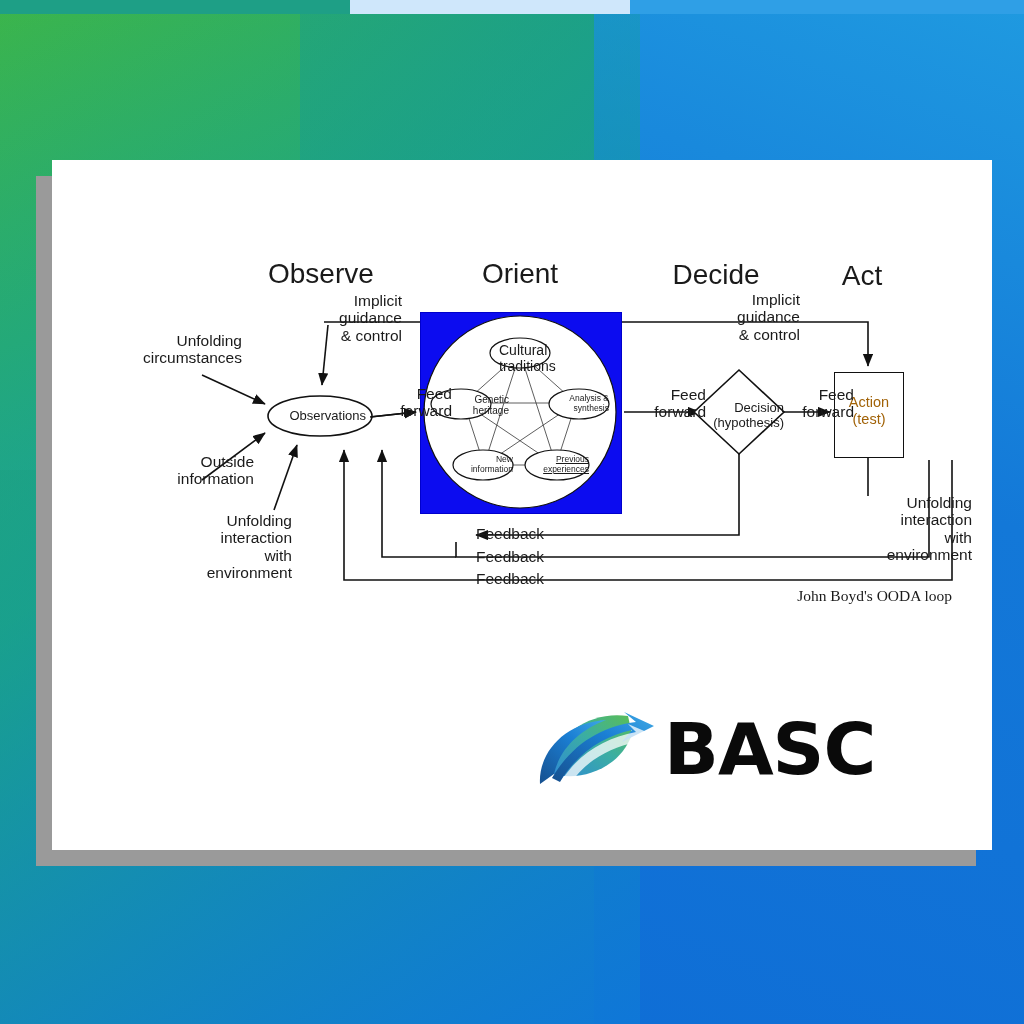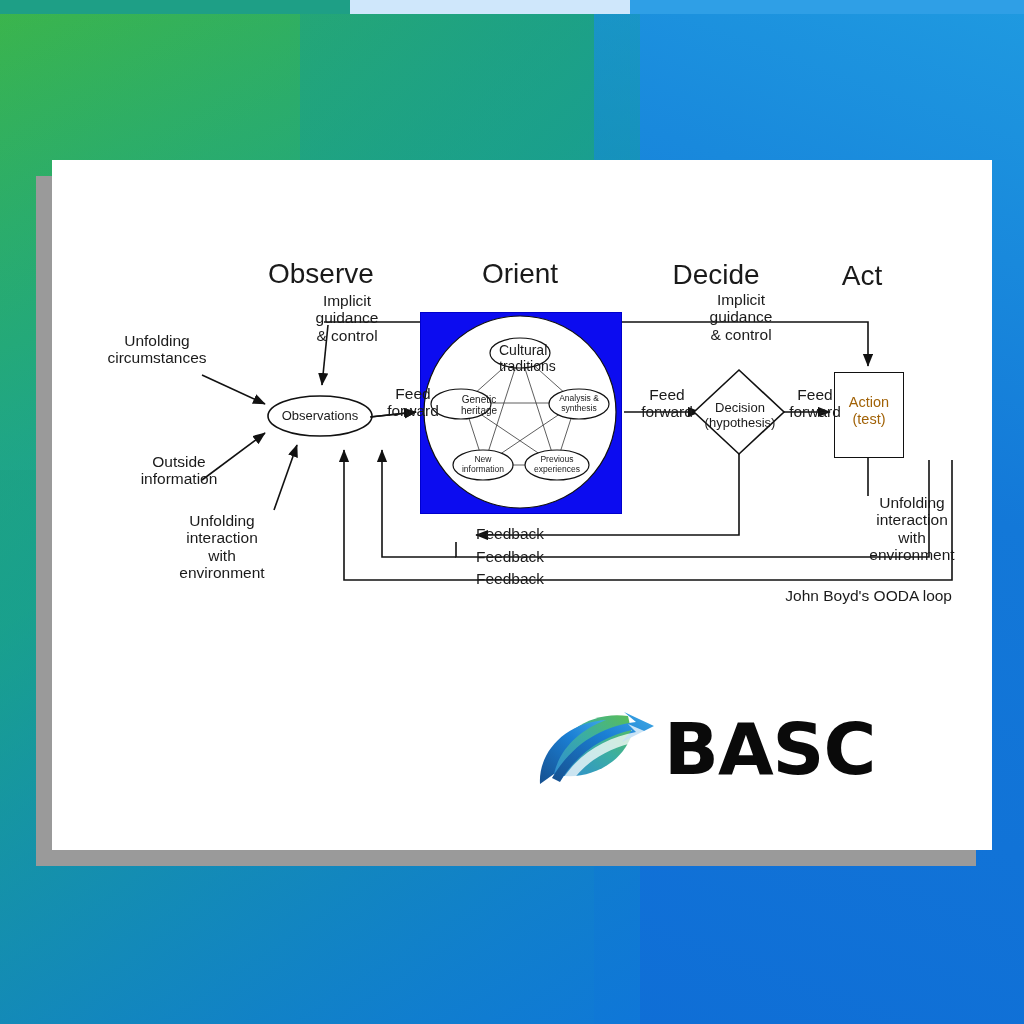--- a/index.html
+++ b/index.html
@@ -89,21 +89,21 @@
     font-family: "Liberation Sans", sans-serif;
     line-height: 1.12;
     white-space: pre-line;
   }
   .phase {
     font-size: 28px;
     text-align: center;
   }
   .t15 { font-size: 15.5px; }
   .t13 { font-size: 13px; }
-  .center { text-align: center; }
+  .center { text-align: right; }
   .right { text-align: right; }
 
   
   .orient-box {
     position: absolute;
     left: 368px; top: 152px;
     width: 200px; height: 200px;
     background: #0c0cf0;
     border: 1px solid #0000cc;
   }
@@ -250,21 +250,21 @@
     </svg>
 
     <div class="lbl center" style="left:438px; top:183px; width:40px; font-size:14px;margin-left:9px;">Cultural
 traditions</div>
     <div class="lbl center" style="left:397px; top:234px; width:60px; font-size:10px;">Genetic
 heritage</div>
     <div class="lbl center" style="left:497px; top:234px; width:60px; font-size:8.5px;">Analysis &amp;
 synthesis</div>
     <div class="lbl center" style="left:401px; top:295px; width:60px; font-size:8.5px;">New
 information</div>
-    <div class="lbl center" style="left:473px; top:295px; width:64px; font-size:8.5px;">Previous
+    <div class="lbl center" style="left:473px; top:295px; width:64px; font-size:8.5px;text-decoration:underline;">Previous
 experiences</div>
 
     <div class="lbl phase" style="left:216px; top:98px; width:104px;">Observe</div>
     <div class="lbl phase" style="left:416px; top:98px; width:104px;">Orient</div>
     <div class="lbl phase" style="left:612px; top:99px; width:104px;">Decide</div>
     <div class="lbl phase" style="left:770px; top:100px; width:80px;">Act</div>
 
     <div class="lbl center t15" style="left:240px; top:132px; width:110px;">Implicit
 guidance
 &amp; control</div>
@@ -299,21 +299,21 @@
 
     <div class="lbl t15" style="left:424px; top:365px;">Feedback</div>
     <div class="lbl t15" style="left:424px; top:388px;">Feedback</div>
     <div class="lbl t15" style="left:424px; top:410px;">Feedback</div>
 
     <div class="lbl center t15" style="left:800px; top:334px; width:120px;">Unfolding
 interaction
 with
 environment</div>
 
-    <div class="lbl right t15" style="left:560px; top:427px; width:340px;">John Boyd's OODA loop</div>
+    <div class="lbl right t15" style="left:560px; top:427px; width:340px;font-family:Liberation Serif, serif;">John Boyd's OODA loop</div>
 
     <div class="logo">
       <svg width="130" height="96" viewBox="0 0 130 96">
         <defs>
           <linearGradient id="leafg" x1="0" y1="1" x2="1" y2="0">
             <stop offset="0%" stop-color="#1c7fd4"></stop>
             <stop offset="55%" stop-color="#2aa79a"></stop>
             <stop offset="100%" stop-color="#4cb847"></stop>
           </linearGradient>
           <linearGradient id="swoosh" x1="0" y1="1" x2="1" y2="0">

